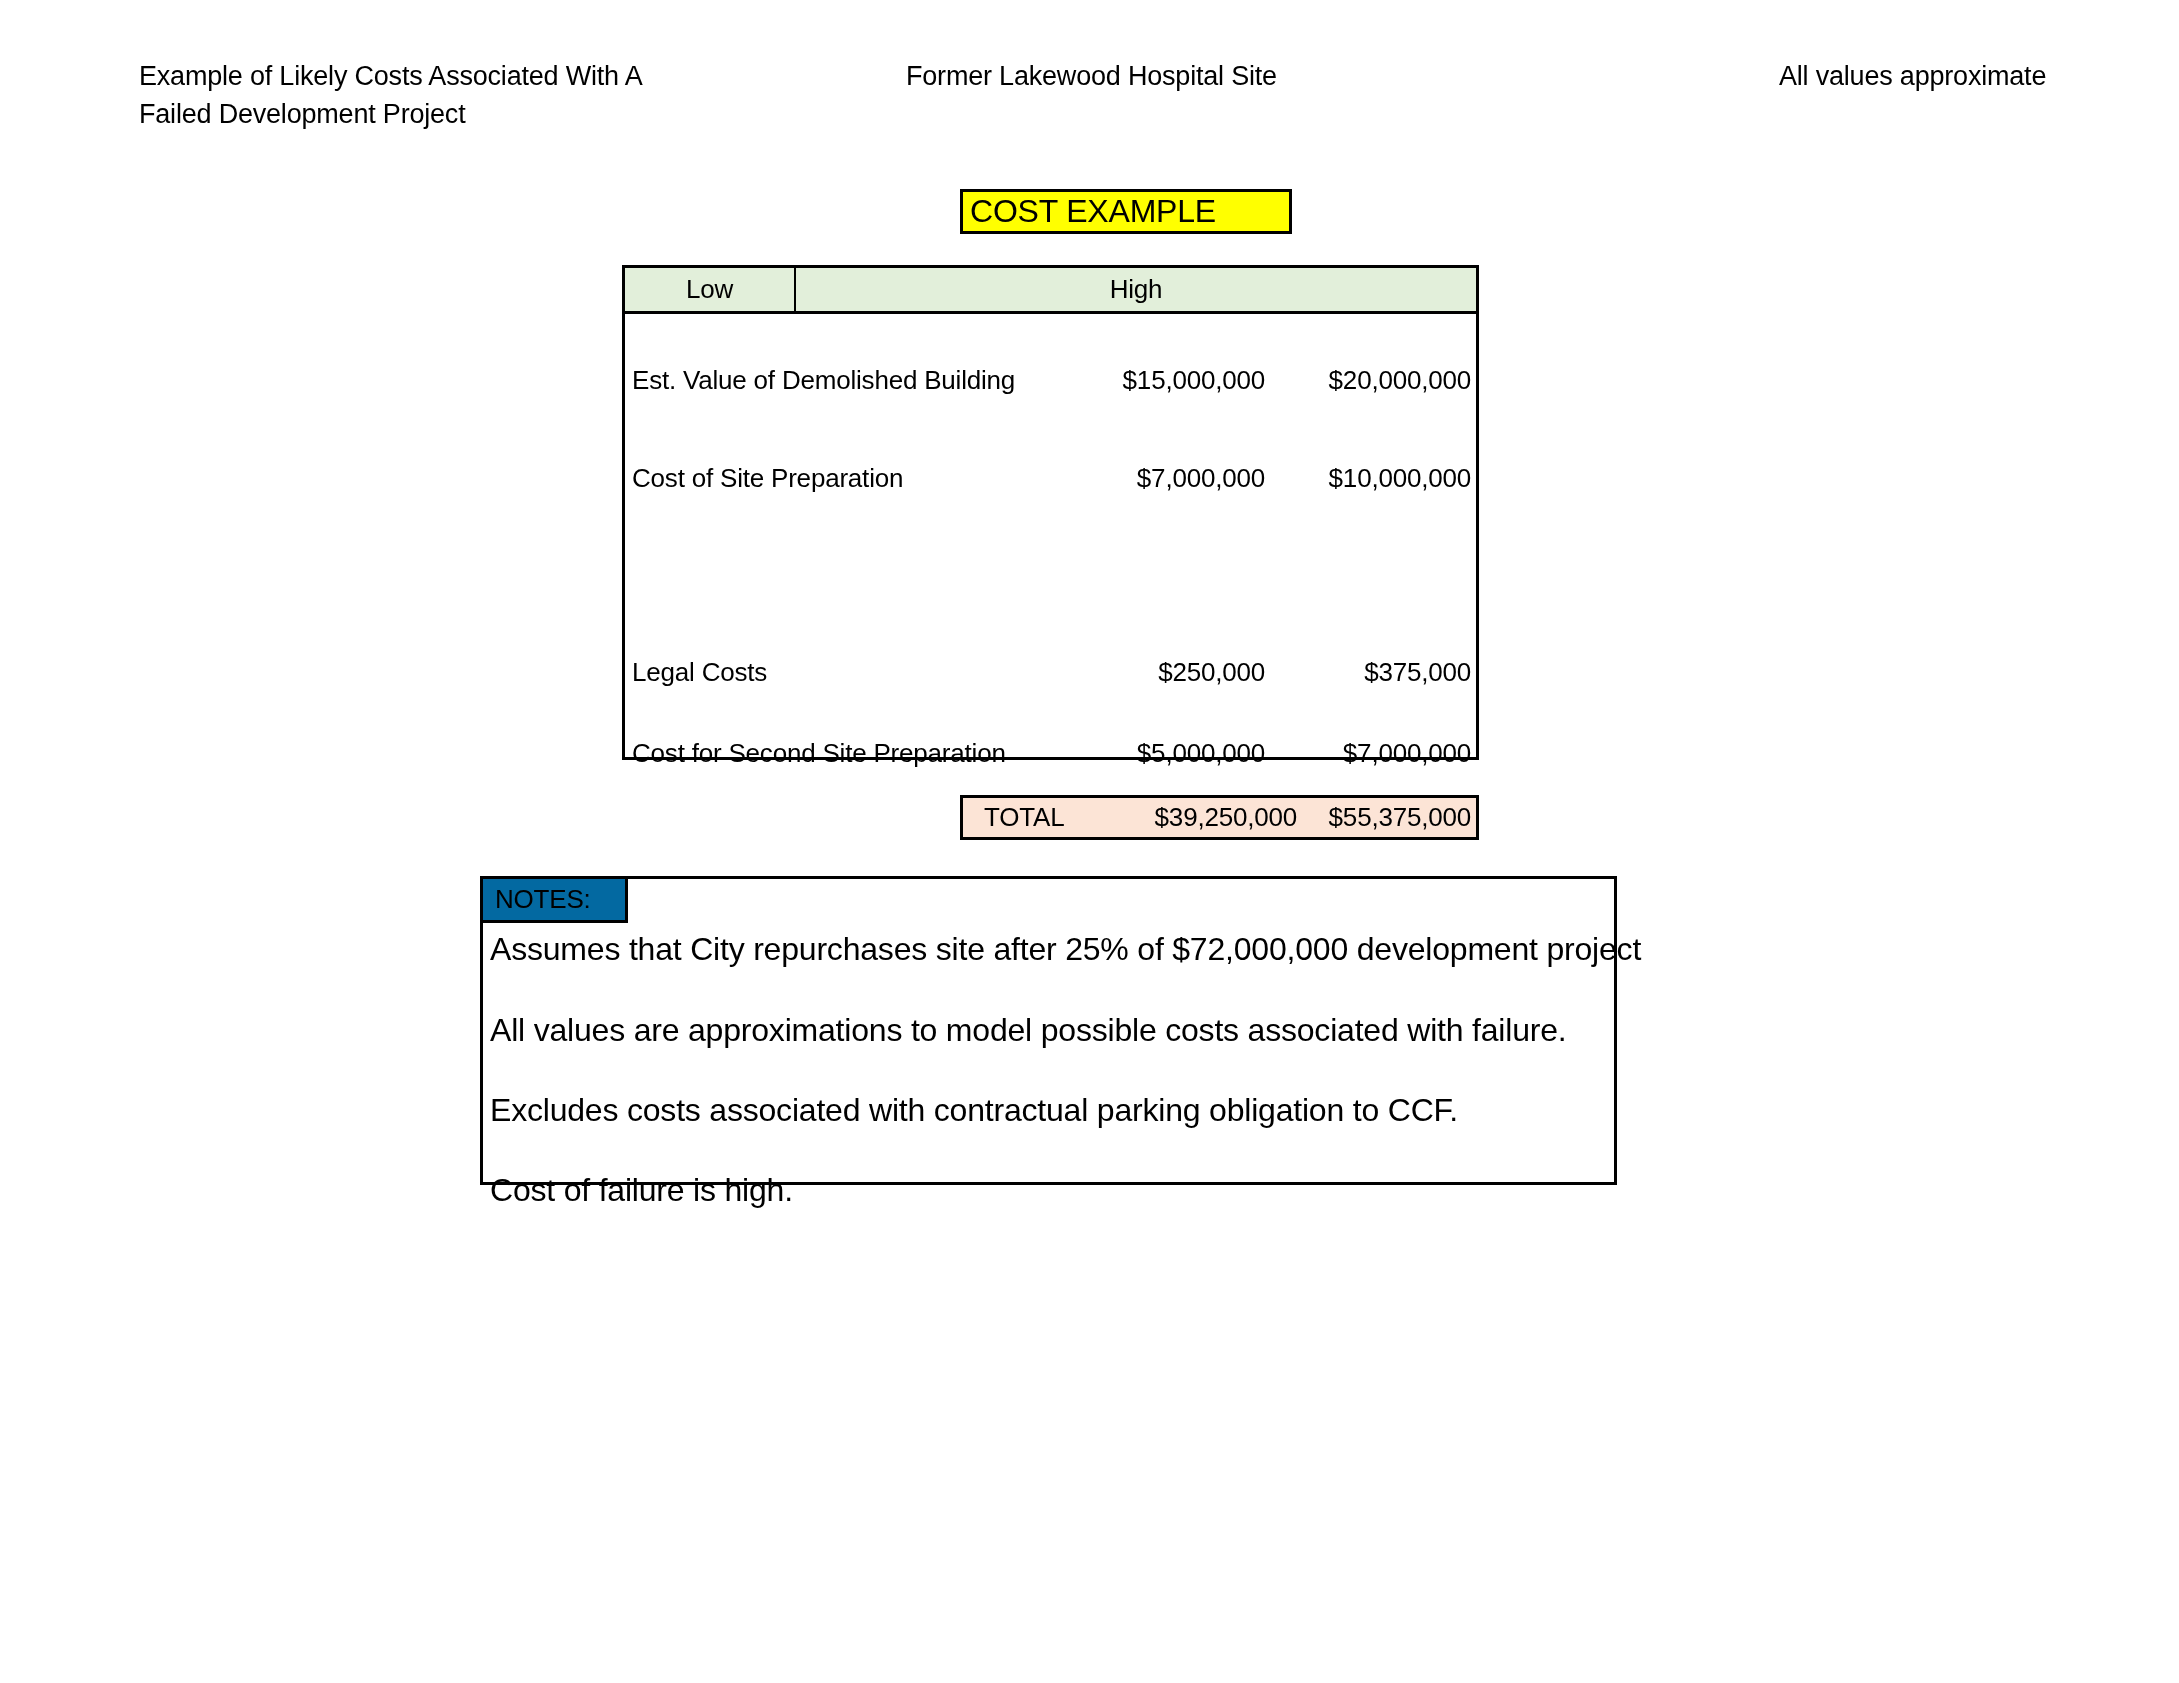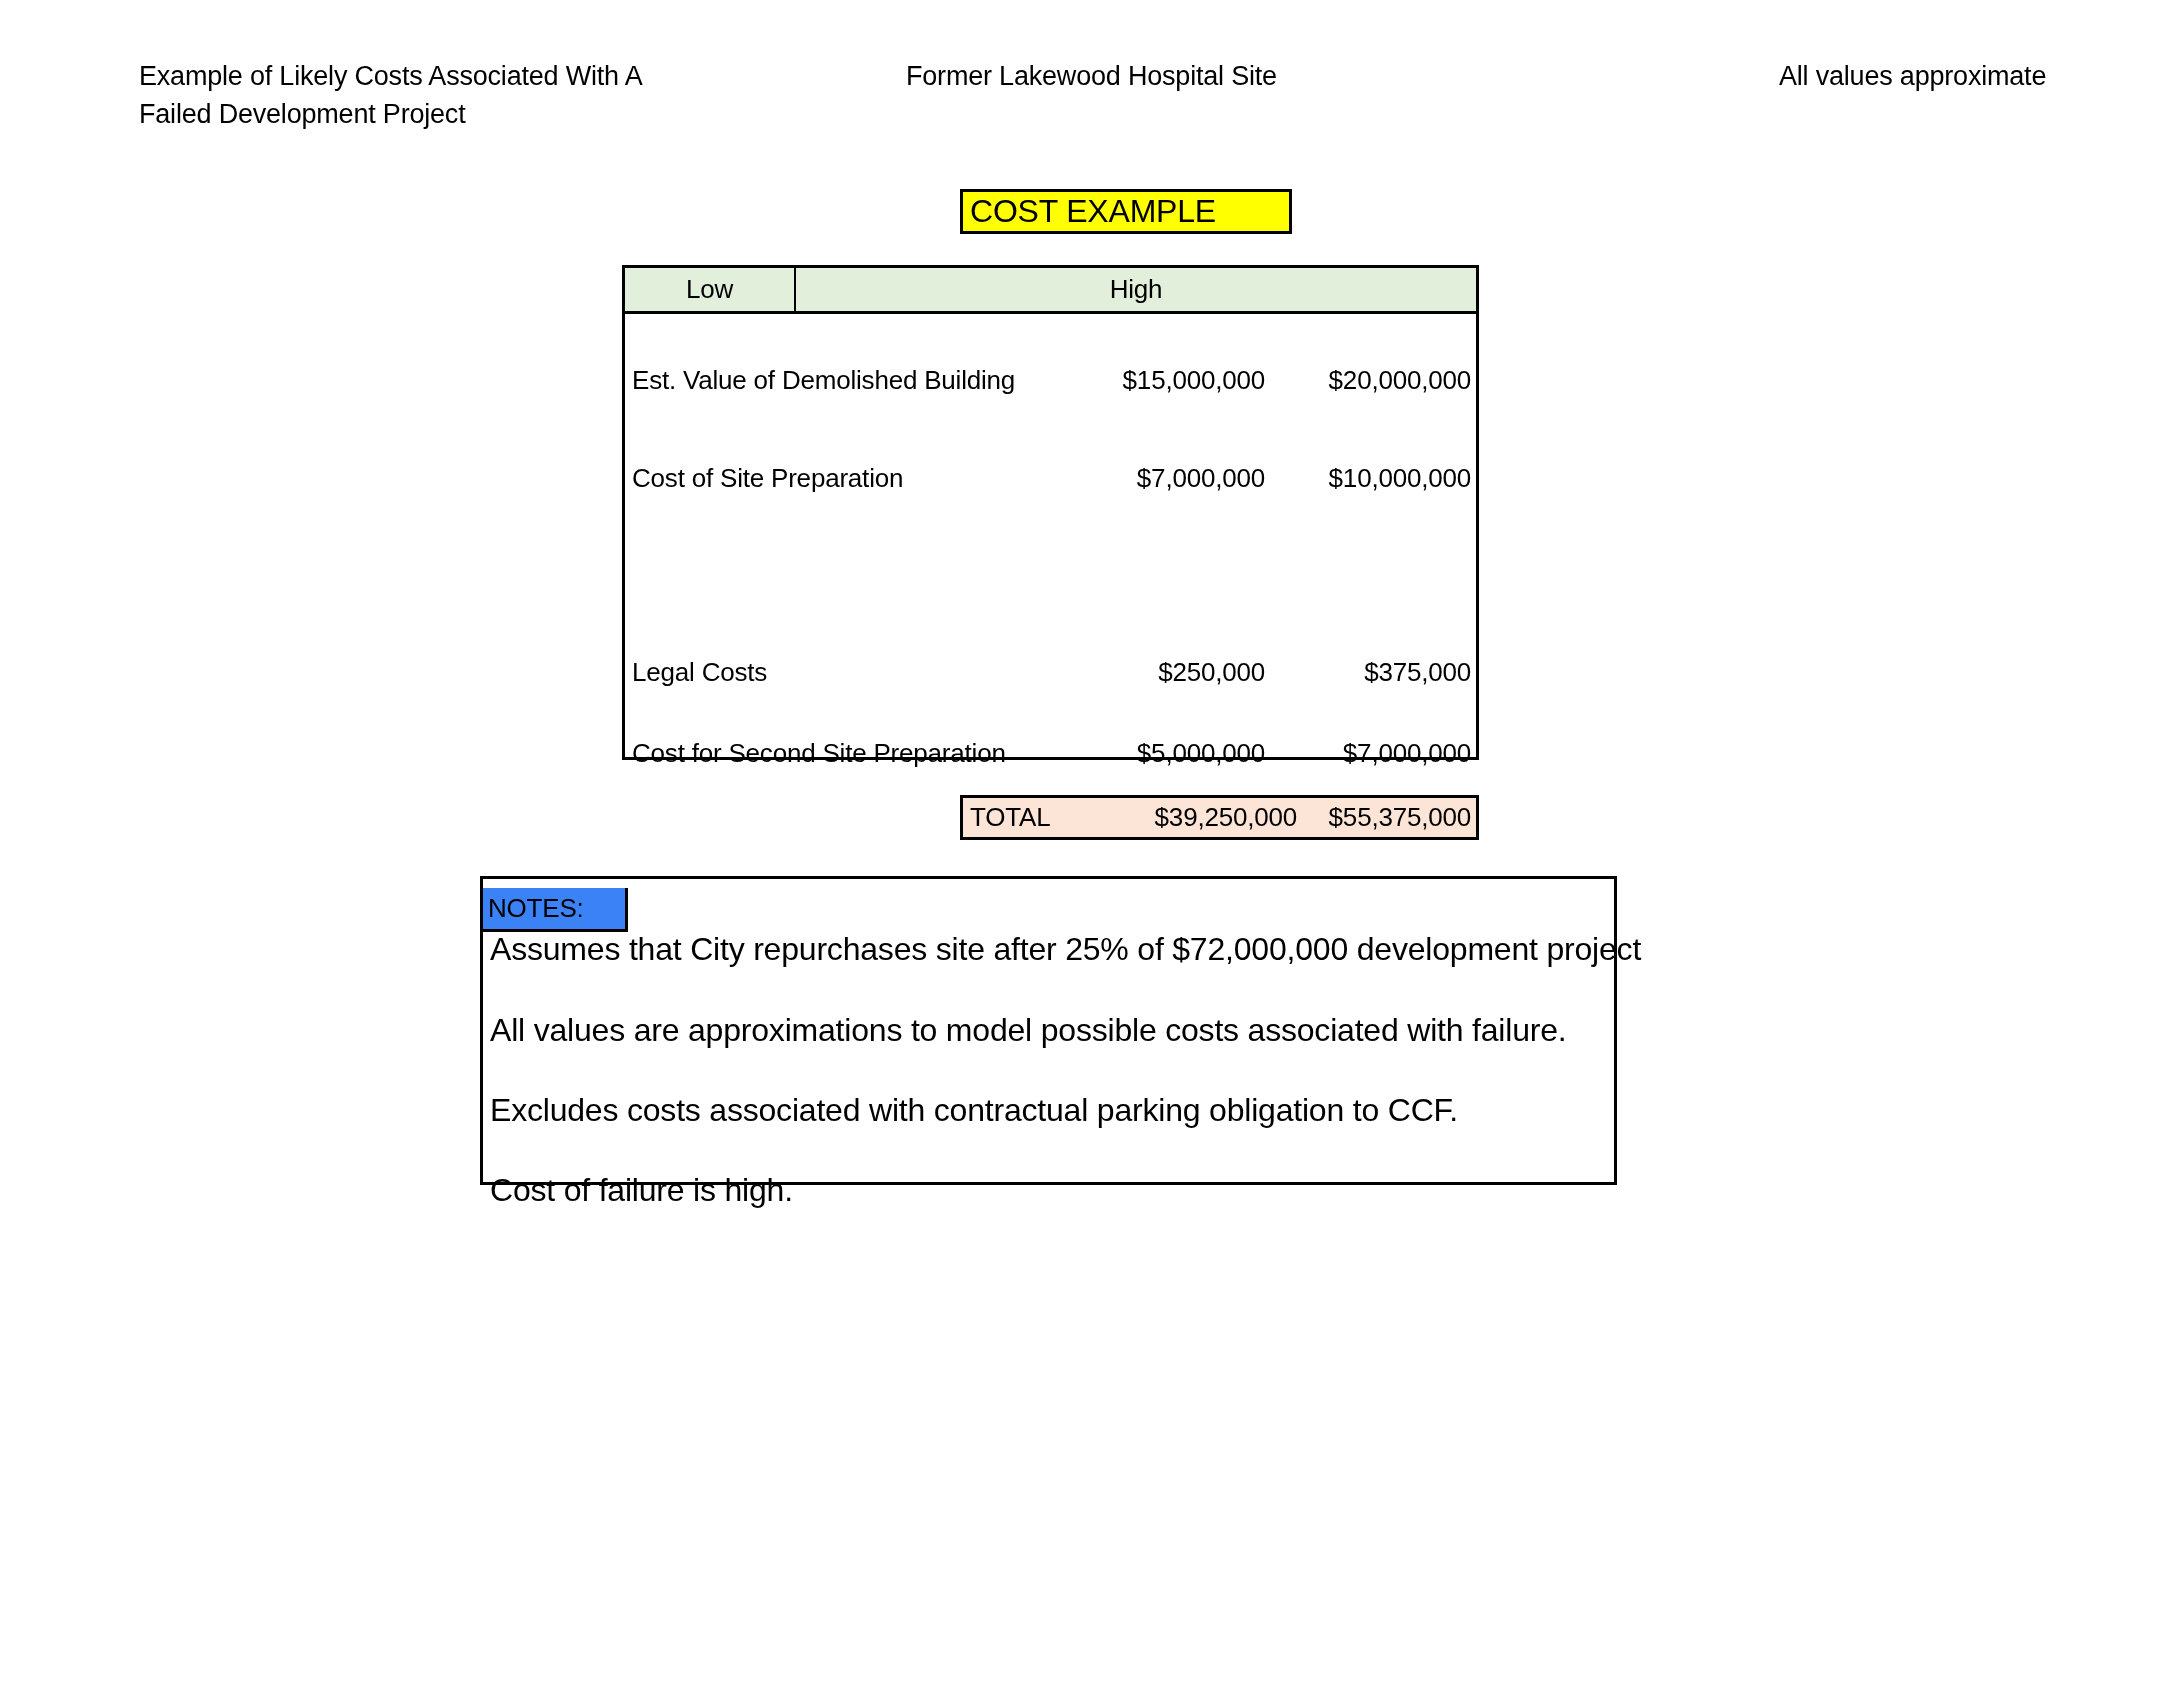--- a/index.html
+++ b/index.html
@@ -113,21 +113,21 @@
     width: 519px;
     height: 45px;
     background: #FCE4D6;
     border: 3px solid #000000;
     box-sizing: border-box;
     display: flex;
     align-items: center;
     font-size: 26px;
     letter-spacing: -0.2px;
   }
-  #total-row .total-lbl  { width: 139px; padding-left: 7px; box-sizing: border-box; }
+  #total-row .total-lbl  { width: 139px; padding-left: 21px; box-sizing: border-box; }
   #total-row .total-low  { width: 201px; text-align: right; padding-right: 6px; box-sizing: border-box; }
   #total-row .total-high { flex: 1;      text-align: right; padding-right: 5px; box-sizing: border-box; }
 
   
   #notes-box {
     position: absolute;
     left: 480px;
     top: 876px;
     width: 1137px;
     height: 309px;
@@ -140,24 +140,23 @@
     left: 0px;
     top: 0px;
     width: 145px;
     height: 44px;
     border-right: 3px solid #000000;
     border-bottom: 3px solid #000000;
     box-sizing: border-box;
     display: flex;
     align-items: center;
     font-size: 26px;
-    padding-left: 5px;
-    letter-spacing: -0.2px;
-    background: #3b82f6;
-    margin-top: 9px;
+    padding-left: 12px;
+    letter-spacing: -0.2px;
+    background: #0369a1;
   }
   .note-line {
     position: absolute;
     left: 7px;
     font-size: 32px;
     letter-spacing: -0.2px;
     white-space: nowrap;
   }
   #note-0 { top: 52px; }
   #note-1 { top: 133px; }

